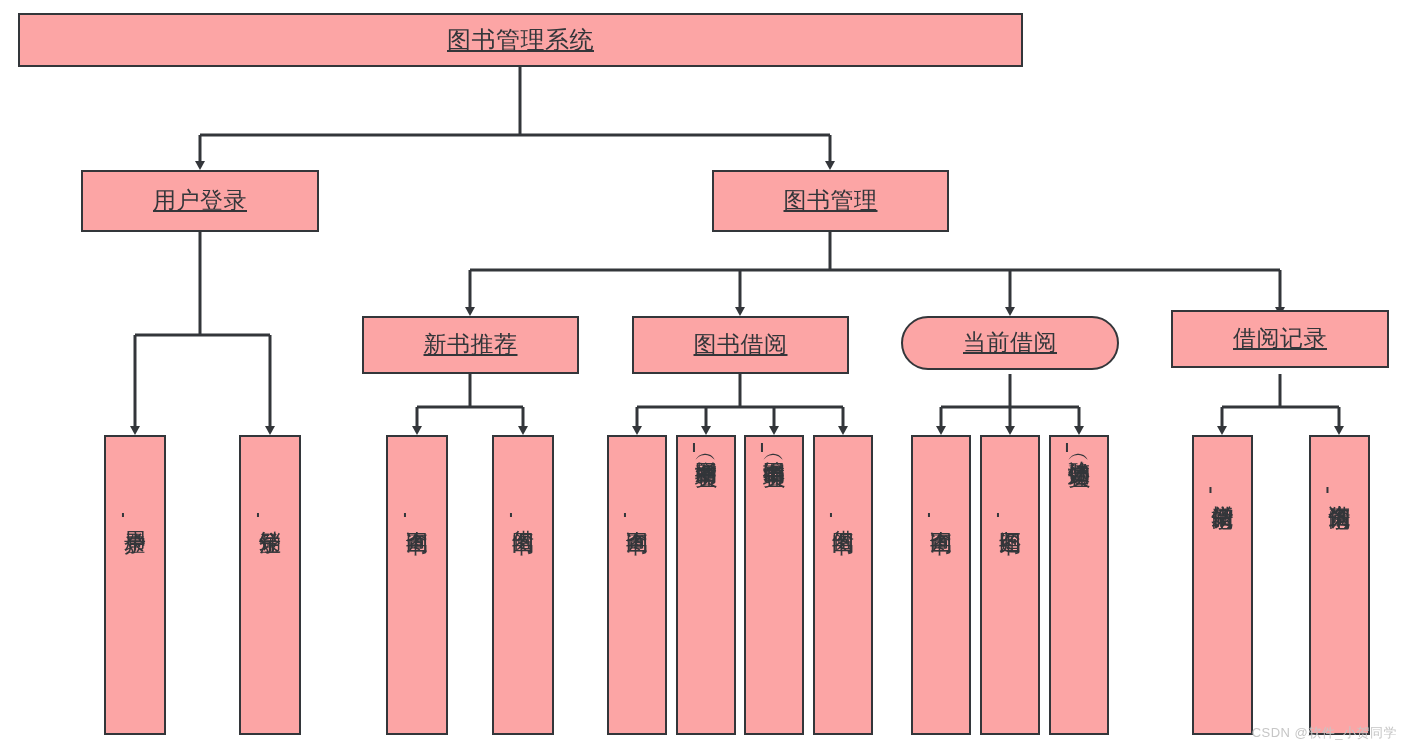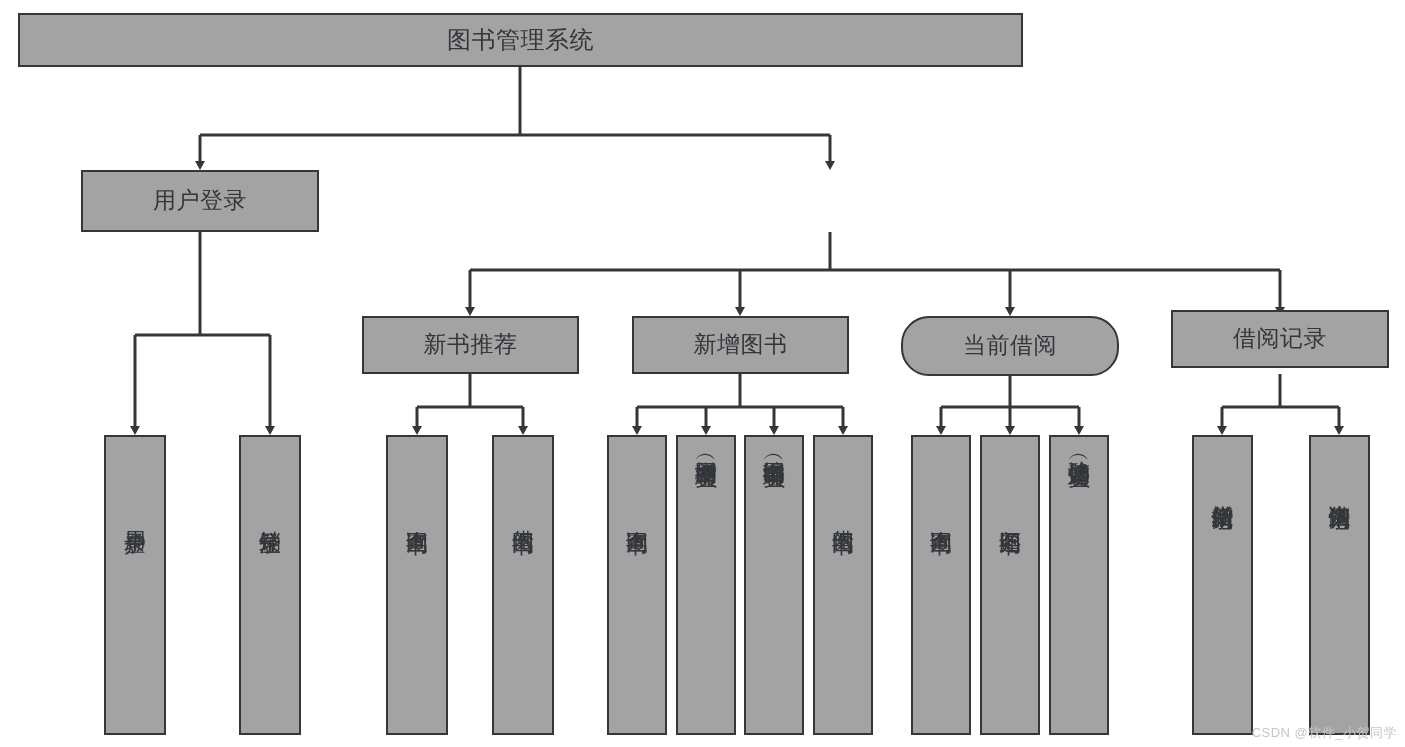--- a/index.html
+++ b/index.html
@@ -22,26 +22,27 @@
     position: absolute;
     left: 0;
     top: 0;
     width: 1405px;
     height: 747px;
     pointer-events: none;
   }
   .node {
     position: absolute;
     box-sizing: border-box;
-    background: #a3a3a3;
+    background: #fca5a5;
     border: 2px solid #33363a;
     display: flex;
     align-items: center;
     justify-content: center;
     color: #33363a;
+    text-decoration: underline;
   }
   .node-h {
     font-size: 23px;
     letter-spacing: 0.5px;
     line-height: 1.1;
     white-space: nowrap;
   }
   .node-root {
     font-size: 24px;
   }
@@ -134,28 +135,31 @@
     </g>
   </svg>
 
   <div class="node node-h node-root" style="left:18px; top:13px; width:1005px; height:54px;">
     <span>图书管理系统</span>
   </div>
 
   <div class="node node-h" style="left:81px; top:170px; width:238px; height:62px;">
     <span>用户登录</span>
   </div>
+  <div class="node node-h" style="left:712px; top:170px; width:237px; height:62px;">
+    <span>图书管理</span>
+  </div>
 
   <div class="node node-h" style="left:362px; top:316px; width:217px; height:58px;">
     <span>新书推荐</span>
   </div>
   <div class="node node-h" style="left:632px; top:316px; width:217px; height:58px;">
-    <span>新增图书</span>
-  </div>
-  <div class="node node-h" style="left:901px; top:316px; width:218px; height:60px;border-radius:28px;">
+    <span>图书借阅</span>
+  </div>
+  <div class="node node-h" style="left:901px; top:316px; width:218px; height:54px;border-radius:28px;">
     <span>当前借阅</span>
   </div>
   <div class="node node-h" style="left:1171px; top:310px; width:218px; height:58px;">
     <span>借阅记录</span>
   </div>
 
   <div class="node node-leaf leaf-short" style="left:104px; top:435px; width:62px; height:300px;">
     <span class="vlabel">用户登录</span>
   </div>
   <div class="node node-leaf leaf-short" style="left:239px; top:435px; width:62px; height:300px;">

